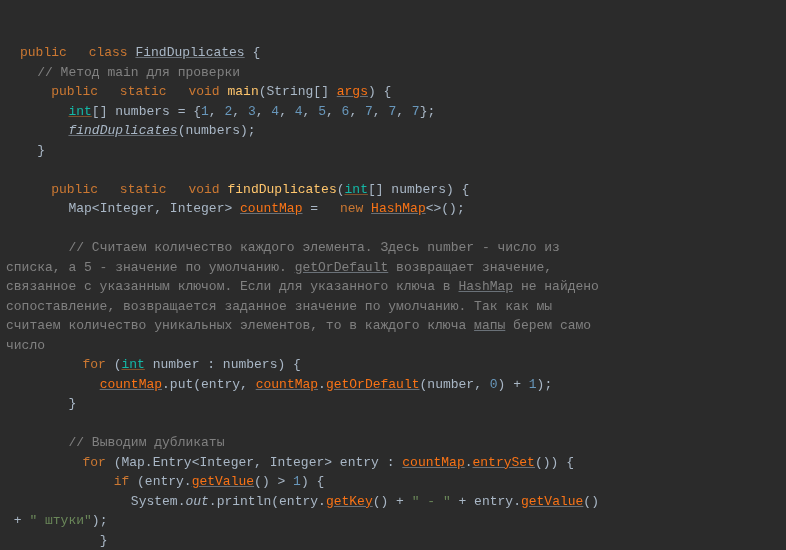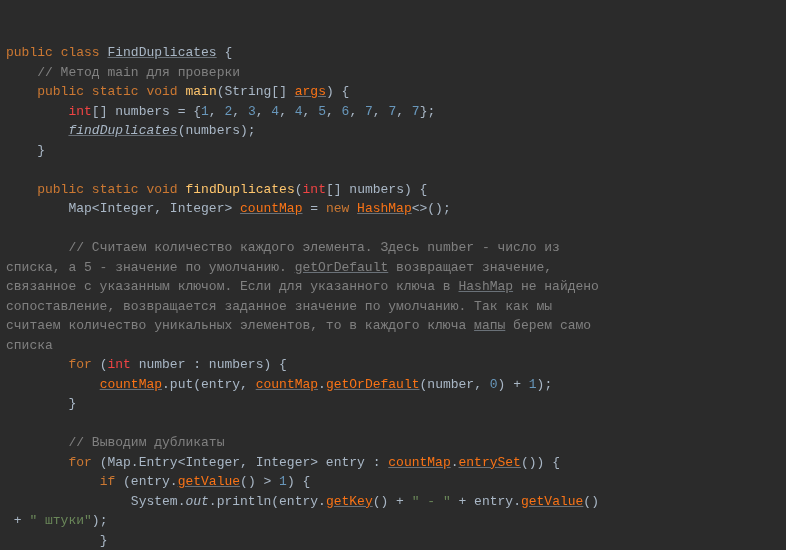--- a/index.html
+++ b/index.html
@@ -8,24 +8,24 @@
     font-family: 'Consolas', 'Courier New', monospace;
     font-size: 13px;
     line-height: 1.5;
     color: #a9b7c6;
     padding: 4px 6px;
     white-space: pre;
     width: 786px;
     height: 550px;
     overflow: hidden;
   }
-  .kw { color: #cc7832; }
+  .kw { color: #cc7832; margin-left: 14px; }
   .cls { color: #a9b7c6; text-decoration: underline; text-decoration-color: rgba(169,183,198,0.5); }
   .mth { color: #ffc66d; text-decoration-color: rgba(255,198,109,0.5); }
-  .typ { color: #ef4444; text-decoration-color: rgba(204,120,50,0.5); }
+  .typ { color: #14b8a6; text-decoration: underline; text-decoration-color: rgba(204,120,50,0.5); }
   .var { color: #f97316; text-decoration: underline; text-decoration-color: rgba(169,183,198,0.5); }
   .call { color: #a9b7c6; text-decoration: underline; text-decoration-color: rgba(169,183,198,0.5); font-style: italic; }
   .num { color: #6897bb; }
   .str { color: #6a8759; }
   .cmt { color: #808080; }
   .ital { font-style: italic; }
   .plain { color: #a9b7c6; }
 </style>
 </head>
 <body>
@@ -38,21 +38,21 @@
     <span class="plain">}</span>
 
     <span class="kw">public</span> <span class="kw">static</span> <span class="kw">void</span> <span class="mth">findDuplicates</span><span class="plain">(</span><span class="typ">int</span><span class="plain">[] numbers) {</span>
         <span class="plain">Map&lt;Integer, Integer&gt; </span><span class="var">countMap</span><span class="plain"> = </span><span class="kw">new</span><span class="plain"> </span><span class="var">HashMap</span><span class="plain">&lt;&gt;();</span>
 
         <span class="cmt">// Считаем количество каждого элемента. Здесь number - число из </span>
 <span class="cmt">списка, а 5 - значение по умолчанию. </span><span class="cmt var">getOrDefault</span><span class="cmt"> возвращает значение, </span>
 <span class="cmt">связанное с указанным ключом. Если для указанного ключа в </span><span class="cmt var">HashMap</span><span class="cmt"> не найдено </span>
 <span class="cmt">сопоставление, возвращается заданное значение по умолчанию. Так как мы </span>
 <span class="cmt">считаем количество уникальных элементов, то в каждого ключа </span><span class="cmt var">мапы</span><span class="cmt"> берем само </span>
-<span class="cmt">списка</span>
+<span class="cmt">число</span>
         <span class="kw">for</span><span class="plain"> (</span><span class="typ">int</span><span class="plain"> number : numbers) {</span>
             <span class="var">countMap</span><span class="plain">.put(entry, </span><span class="var">countMap</span><span class="plain">.</span><span class="var">getOrDefault</span><span class="plain">(number, </span><span class="num">0</span><span class="plain">) + </span><span class="num">1</span><span class="plain">);</span>
         <span class="plain">}</span>
 
         <span class="cmt">// Выводим дубликаты</span>
         <span class="kw">for</span><span class="plain"> (Map.Entry&lt;Integer, Integer&gt; entry : </span><span class="var">countMap</span><span class="plain">.</span><span class="var">entrySet</span><span class="plain">()) {</span>
             <span class="kw">if</span><span class="plain"> (entry.</span><span class="var">getValue</span><span class="plain">() &gt; </span><span class="num">1</span><span class="plain">) {</span>
                 <span class="plain">System.</span><span class="ital">out</span><span class="plain">.println(entry.</span><span class="var">getKey</span><span class="plain">() + </span><span class="str">" - "</span><span class="plain"> + entry.</span><span class="var">getValue</span><span class="plain">()</span>
 <span class="plain"> + </span><span class="str">" штуки"</span><span class="plain">);</span>
             <span class="plain">}</span>

